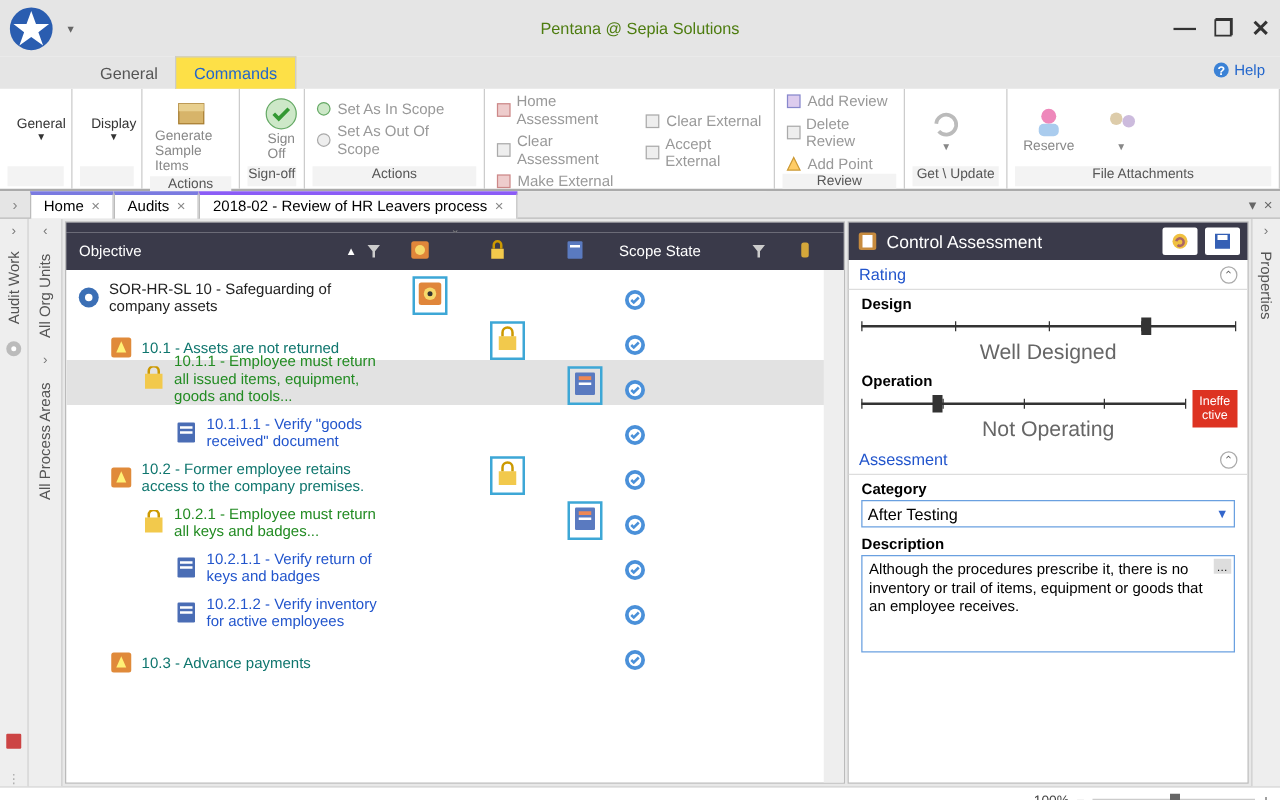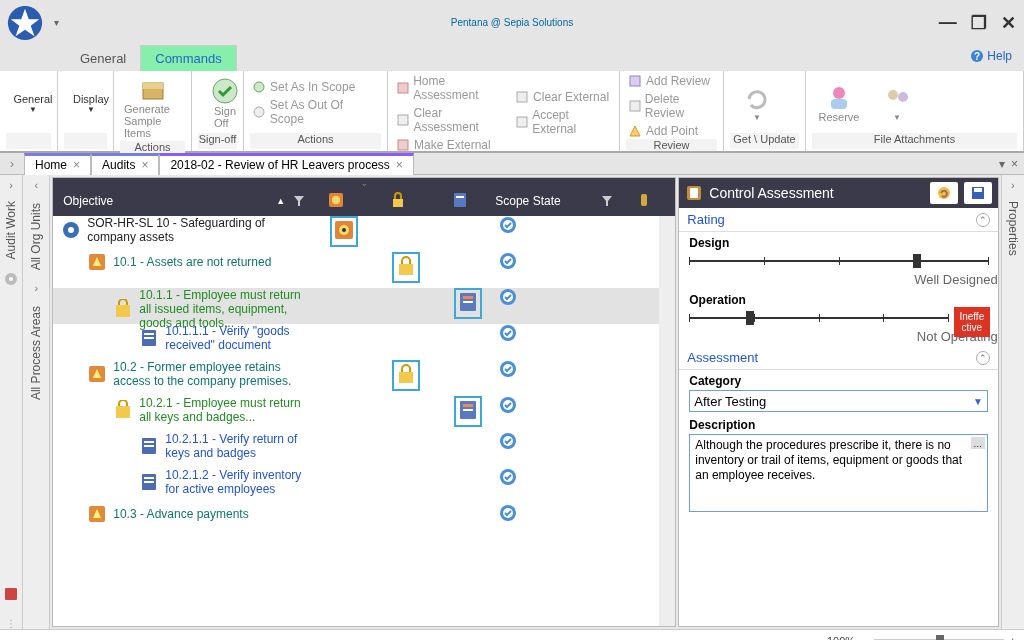--- a/index.html
+++ b/index.html
@@ -1,27 +1,27 @@
 <!DOCTYPE html>
 <html><head>
 <meta charset="utf-8">
 <style>
 * { box-sizing: border-box; margin: 0; padding: 0; font-family: 'Segoe UI', Tahoma, sans-serif; }
 body { width: 1024px; height: 640px; background: #fff; overflow: hidden; font-size: 12px; }
 
 .title-bar { height: 45px; background: #e5e5e5; display: flex; align-items: center; position: relative; }
 .logo { width: 38px; height: 38px; margin-left: 6px; }
-.title-text { position: absolute; left: 50%; transform: translateX(-50%); font-size: 10px; color: #0369a1; }
+.title-text { position: absolute; left: 50%; transform: translateX(-50%); font-size: 13px; color: #4d7c0f; }
 .win-controls { position: absolute; right: 8px; display: flex; gap: 14px; }
 .win-controls span { font-size: 18px; font-weight: bold; color: #333; }
 .qat-toggle { margin-left: 10px; color: #666; font-size: 10px; }
 
 .tab-strip { background: #e5e5e5; display: flex; align-items: flex-end; padding-left: 66px; height: 26px; position: relative; }
 .tab-strip .rtab { padding: 5px 14px; font-size: 13px; color: #555; cursor: pointer; }
-.tab-strip .rtab.active { background: #86efac; color: #2266cc; border: 1px solid #ccc; border-bottom: none; }
+.tab-strip .rtab.active { background: #fde047; color: #2266cc; border: 1px solid #ccc; border-bottom: none; }
 .help-link { position: absolute; right: 12px; top: 4px; color: #2266cc; font-size: 12px; display: flex; align-items: center; gap:3px; }
 
 .ribbon { height: 82px; background: #fff; border-bottom: 2px solid #aaa; display: flex; }
 .ribbon-group { border-right: 1px solid #ccc; padding: 2px 6px; display: flex; flex-direction: column; }
 .ribbon-group-body { flex: 1; display: flex; align-items: center; gap: 4px; }
 .ribbon-group-label { text-align: center; font-size: 11px; color: #555; height: 16px; background: #f3f3f3; }
 .big-btn { display: flex; flex-direction: column; align-items: center; color: #888; font-size: 11px; padding: 2px 4px; min-width: 54px; }
 .big-btn svg, .big-btn .ico { width: 28px; height: 28px; }
 .small-btn { display: flex; align-items: center; gap: 4px; color: #999; font-size: 12px; padding: 1px 2px; }
 .small-btn .ico { width: 14px; height: 14px; }
@@ -50,21 +50,21 @@
 .main-pane .top-handle { height:8px; background:#3a3a4a; display:flex; justify-content:center; color:#888; font-size:9px;}
 .grid-head { height: 30px; background: #3a3a4a; display: flex; align-items: center; color: #fff; font-size: 12px; }
 .gh-obj { flex: 0 0 240px; padding-left: 10px; display:flex; align-items:center; justify-content:space-between; padding-right:8px;}
 .gh-sort { font-size:9px; }
 .gh-col { width: 62px; text-align: center; }
 .gh-scope { width: 110px; padding-left:4px;}
 .gh-ico { width:18px; height:18px; display:inline-flex; align-items:center; justify-content:center; border-radius:2px;}
 .gh-filter { display:inline-block; width:12px; height:12px; }
 
 .tree-body { flex: 1; overflow: hidden; }
-.tree-row { display: flex; align-items: flex-start; height: 36px; border-bottom: 0px solid #eee; }
+.tree-row { display: flex; align-items: flex-end; height: 36px; border-bottom: 0px solid #eee; }
 .tree-row.sel { background: #e2e2e2; }
 .tree-text { display: flex; align-items: center; gap: 6px; font-size: 12px; }
 .tree-text .ico { width: 20px; height: 20px; flex-shrink:0; }
 .col-flex { width: 260px; padding-left: 4px; }
 .col-c { width: 62px; display: flex; justify-content: center; }
 .scope-col { width: 110px; }
 .state-ico { width: 18px; height: 18px; display: inline-flex; align-items:center; justify-content:center; }
 .row-red { color: #0f766e; }
 .row-green { color: #228b22; }
 .row-blue { color: #2255cc; }
@@ -76,21 +76,21 @@
 .prop-head { background: #3a3a4a; color: #fff; height: 30px; display: flex; align-items: center; padding: 0 6px; font-size: 14px; gap:6px; }
 .prop-head .spacer { flex:1; }
 .prop-head .hbtn { background:#fff; width:28px; height:22px; display:flex; align-items:center; justify-content:center; border-radius:2px;}
 .section-h { color: #2255cc; font-size: 13px; padding: 4px 8px; display:flex; justify-content:space-between; align-items:center; border-bottom:1px solid #ddd;}
 .section-h .coll { width:14px; height:14px; border:1px solid #aaa; border-radius:50%; font-size:9px; display:flex; align-items:center; justify-content:center; color:#666;}
 .field-lbl { font-weight: bold; font-size: 12px; padding: 4px 10px 0; }
 .slider { margin: 2px 10px 2px; height: 18px; position: relative; }
 .slider .track { position:absolute; top:8px; left:0; right:0; height:2px; background:#333; }
 .slider .tick { position:absolute; top:5px; width:1px; height:8px; background:#333; }
 .slider .thumb { position:absolute; top:2px; width:8px; height:14px; background:#333; }
-.slider-lbl { text-align:right; font-size:13px; color:#666; margin-bottom:2px;}
+.slider-lbl { text-align:center; font-size:17px; color:#666; margin-bottom:2px;}
 .badge-ineff { position:absolute; right:8px; background:#d32; color:#fff; font-size:10px; padding:4px 3px; text-align:center; line-height:11px; width:36px;}
 .combo { margin: 2px 10px; border:1px solid #6aa0e0; height:22px; display:flex; align-items:center; padding:0 4px; font-size:13px; justify-content:space-between; }
 .desc-box { margin: 2px 10px; border:1px solid #6aa0e0; height:78px; padding:3px 18px 3px 5px; font-size:12px; position:relative; line-height:15px;}
 .desc-box .ellips { position:absolute; right:2px; top:2px; width:14px; height:12px; background:#ddd; font-size:9px; text-align:center;}
 
 .status-bar { height: 22px; background: #fff; border-top: 1px solid #ccc; display: flex; align-items: center; }
 .status-bar .zoom { margin-left: auto; margin-right: 8px; display: flex; align-items: center; gap: 6px; font-size: 11px; color: #444; }
 .zoom-track { width: 130px; height: 4px; background: #ccc; position: relative; }
 .zoom-track .zt { position:absolute; top:-4px; width:8px; height:12px; background:#666; left:48%; }
 </style>

